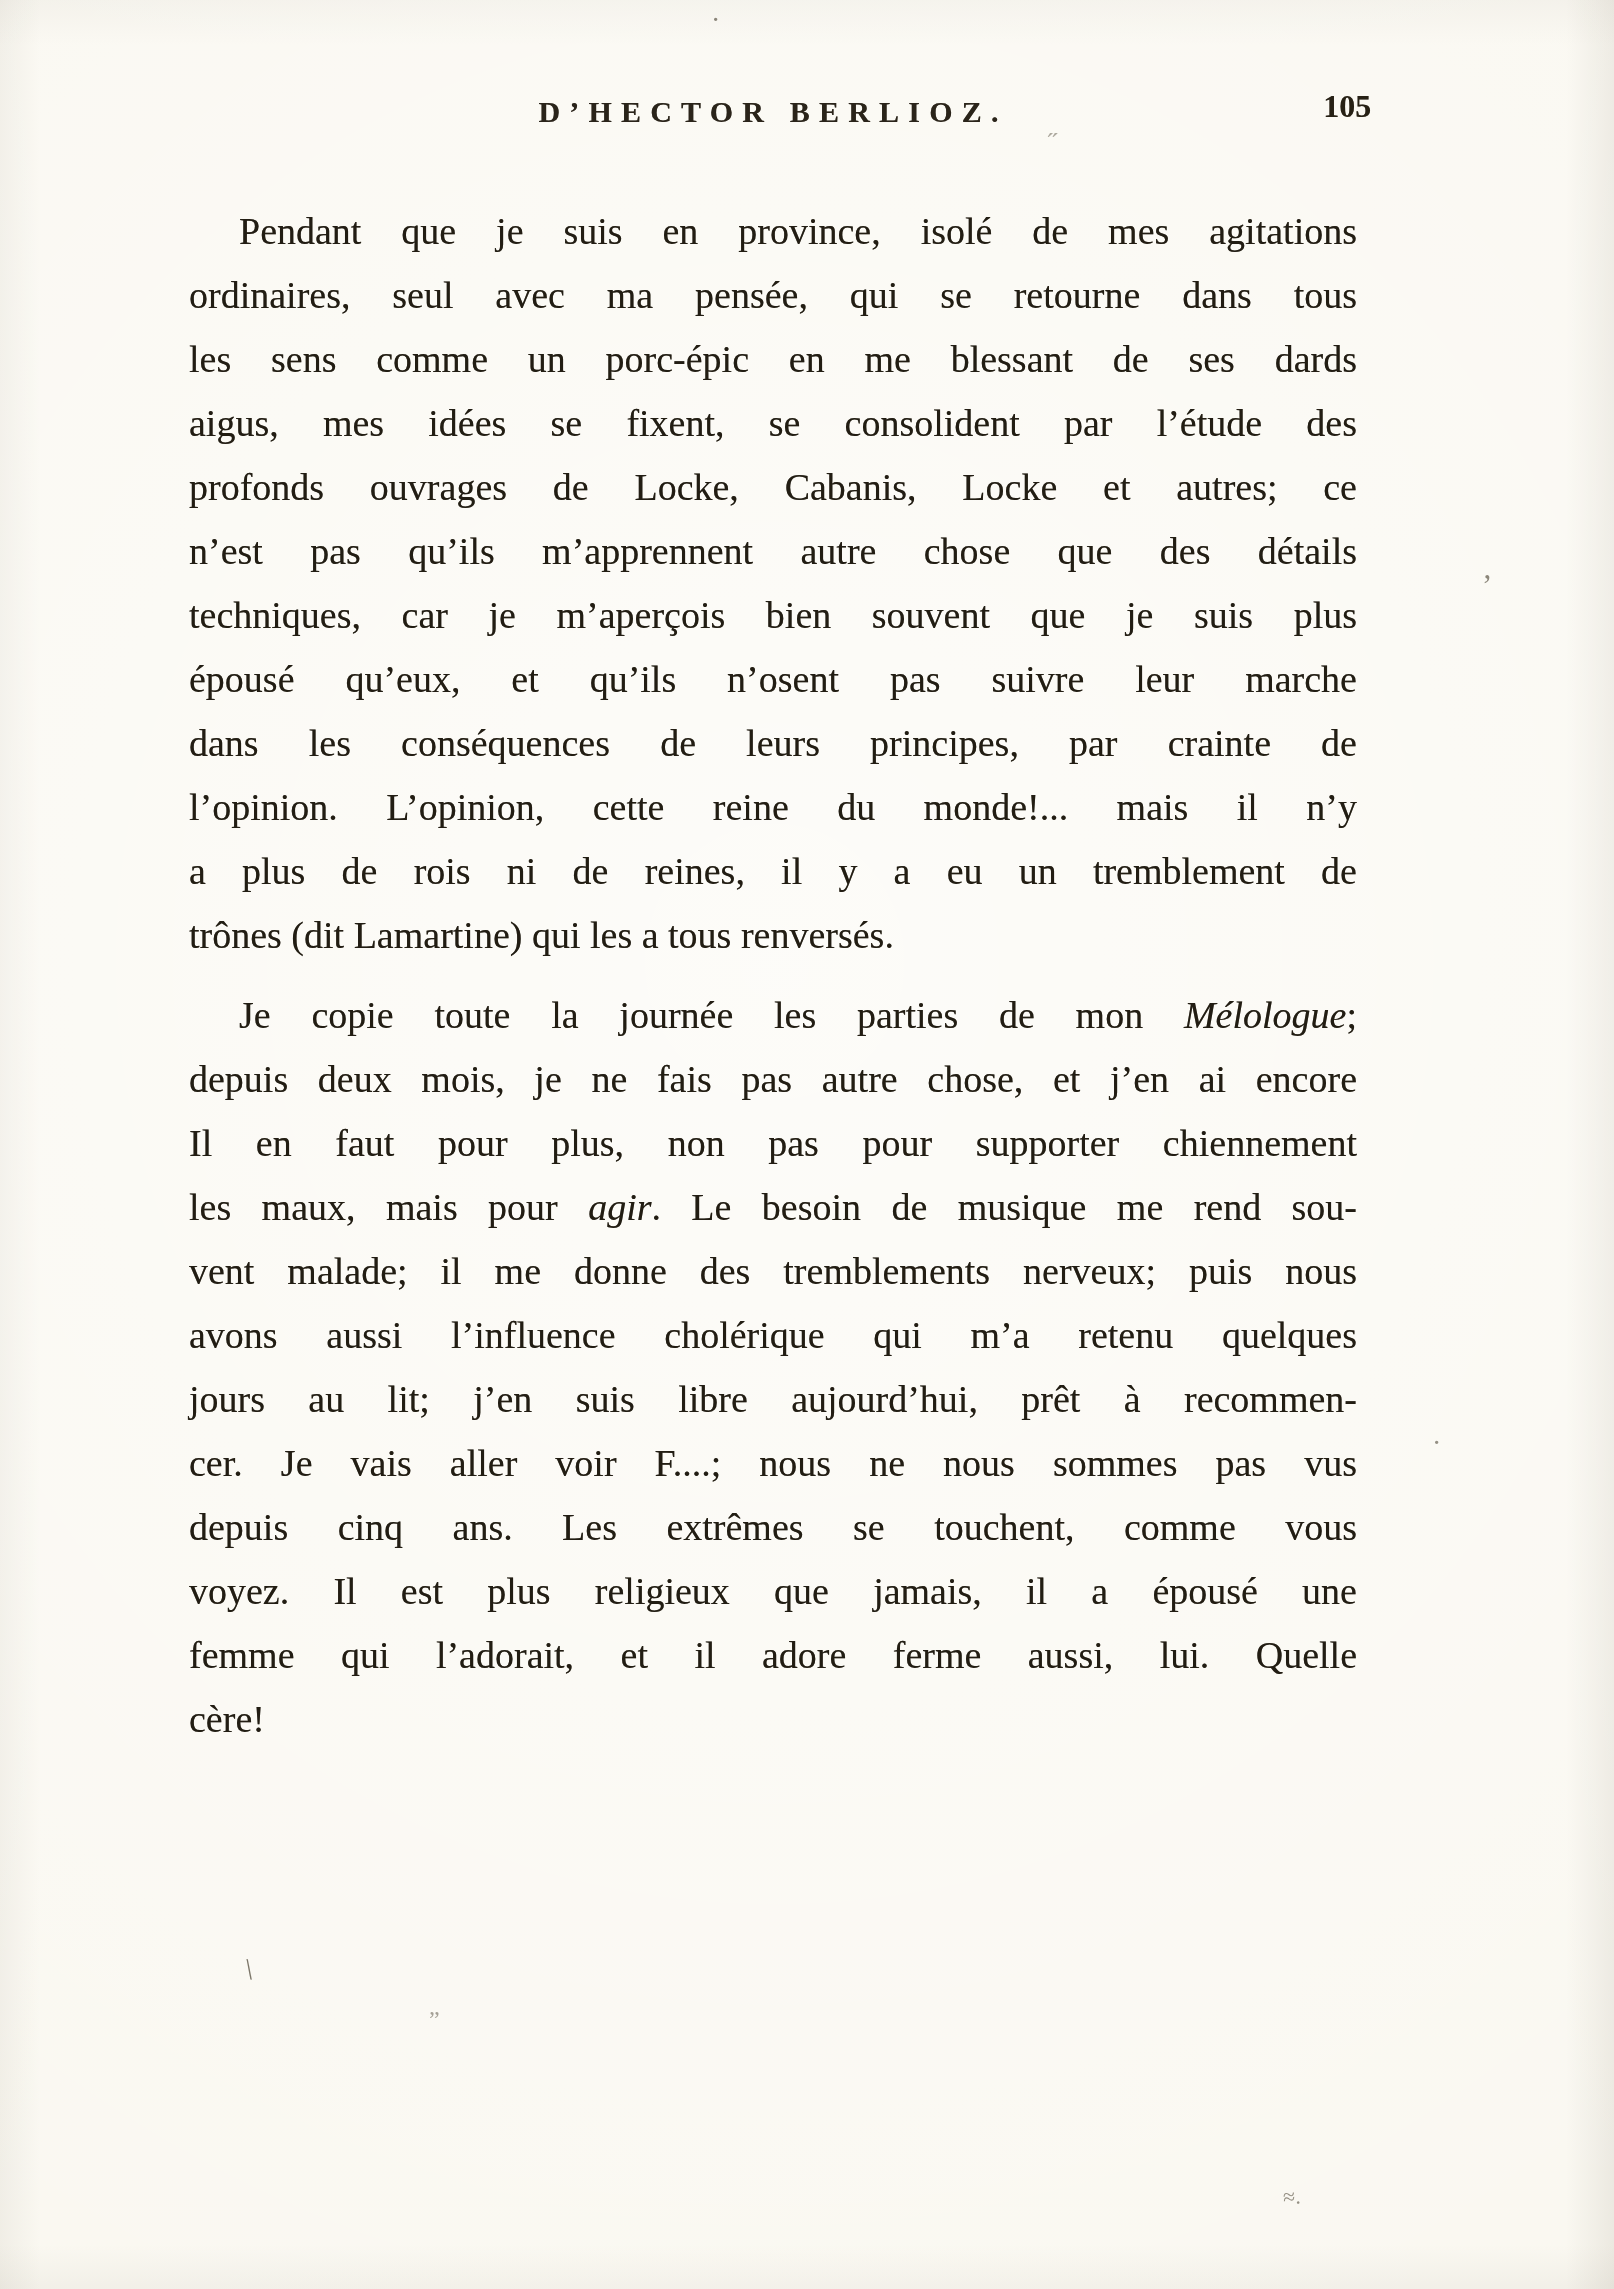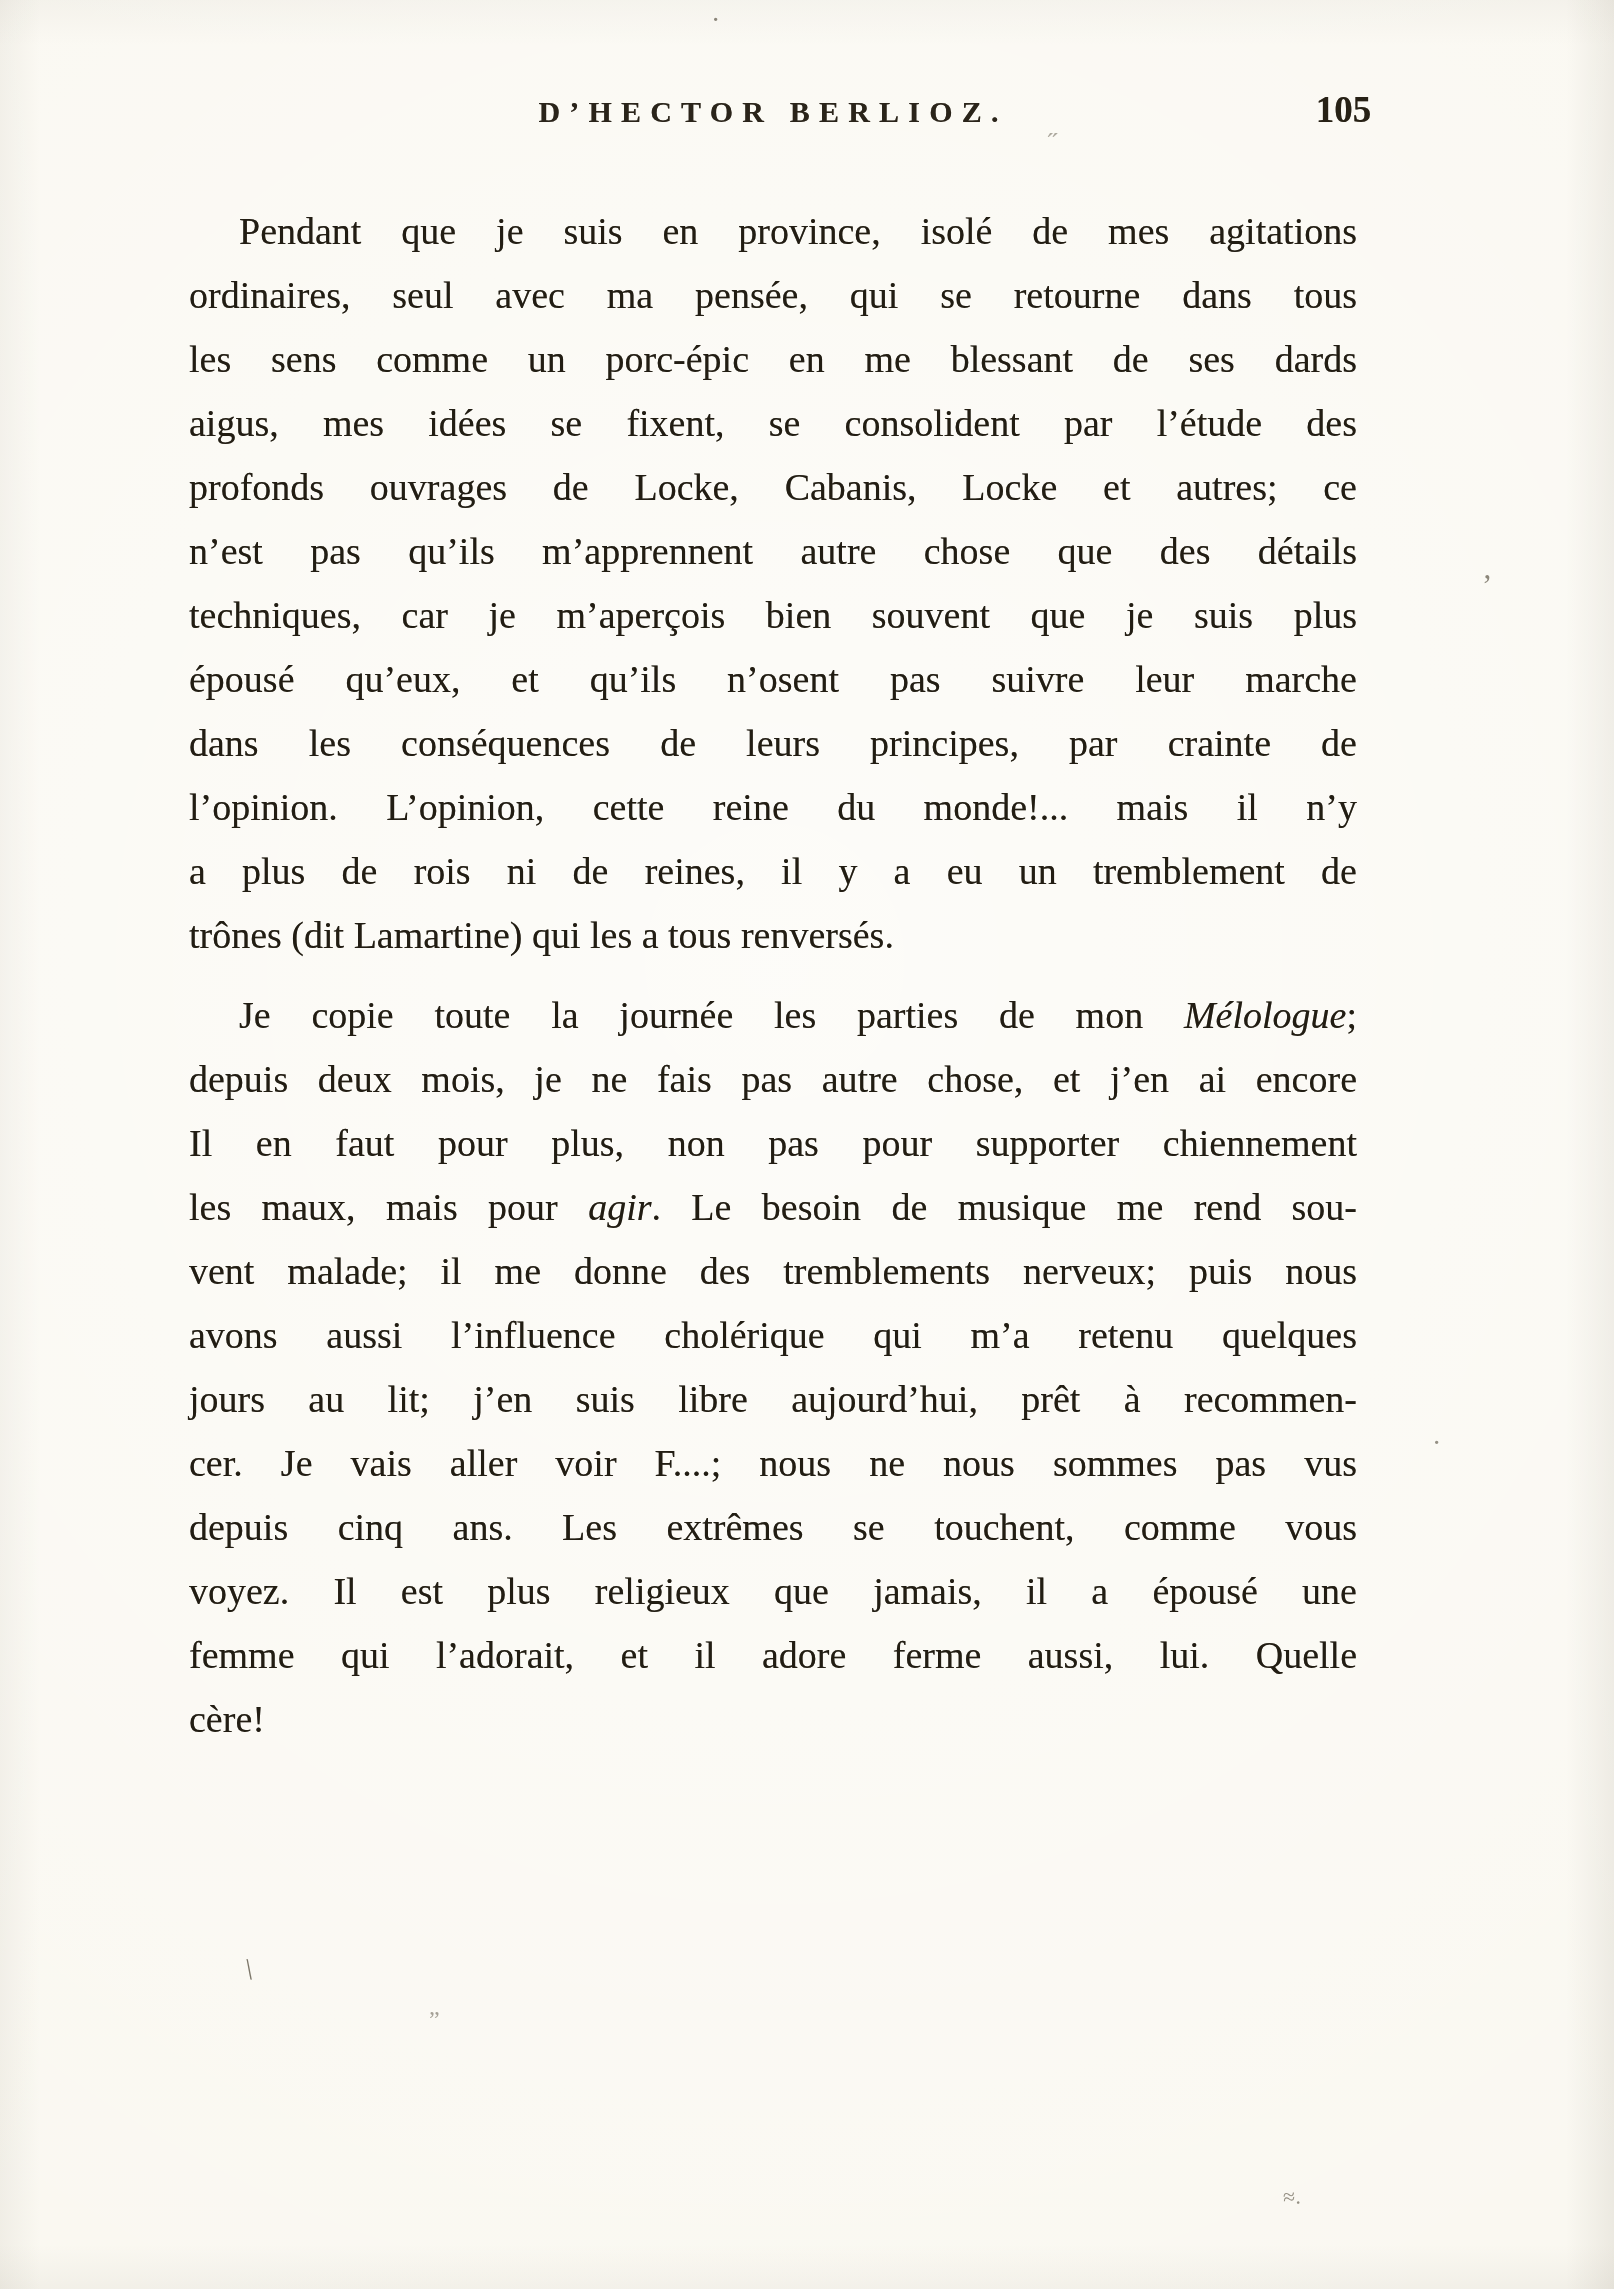--- a/index.html
+++ b/index.html
@@ -40,21 +40,21 @@
     font-size: 30px;
     font-weight: 700;
     letter-spacing: 9.2px;
     color: #2a241a;
     text-shadow: 0 0 0.6px rgba(35,28,16,0.5);
   }
   .page-number {
     position: absolute;
     right: 1.8px;
     top: 0;
-    font-size: 37px;
+    font-size: 32px;
     font-weight: 700;
     color: #272115;
     text-shadow: 0 0 0.6px rgba(35,28,16,0.5);
   }
   .text-block {
     position: absolute;
     left: 173px;
     width: 1200px;
     top: 183px;
     font-size: 38px;

